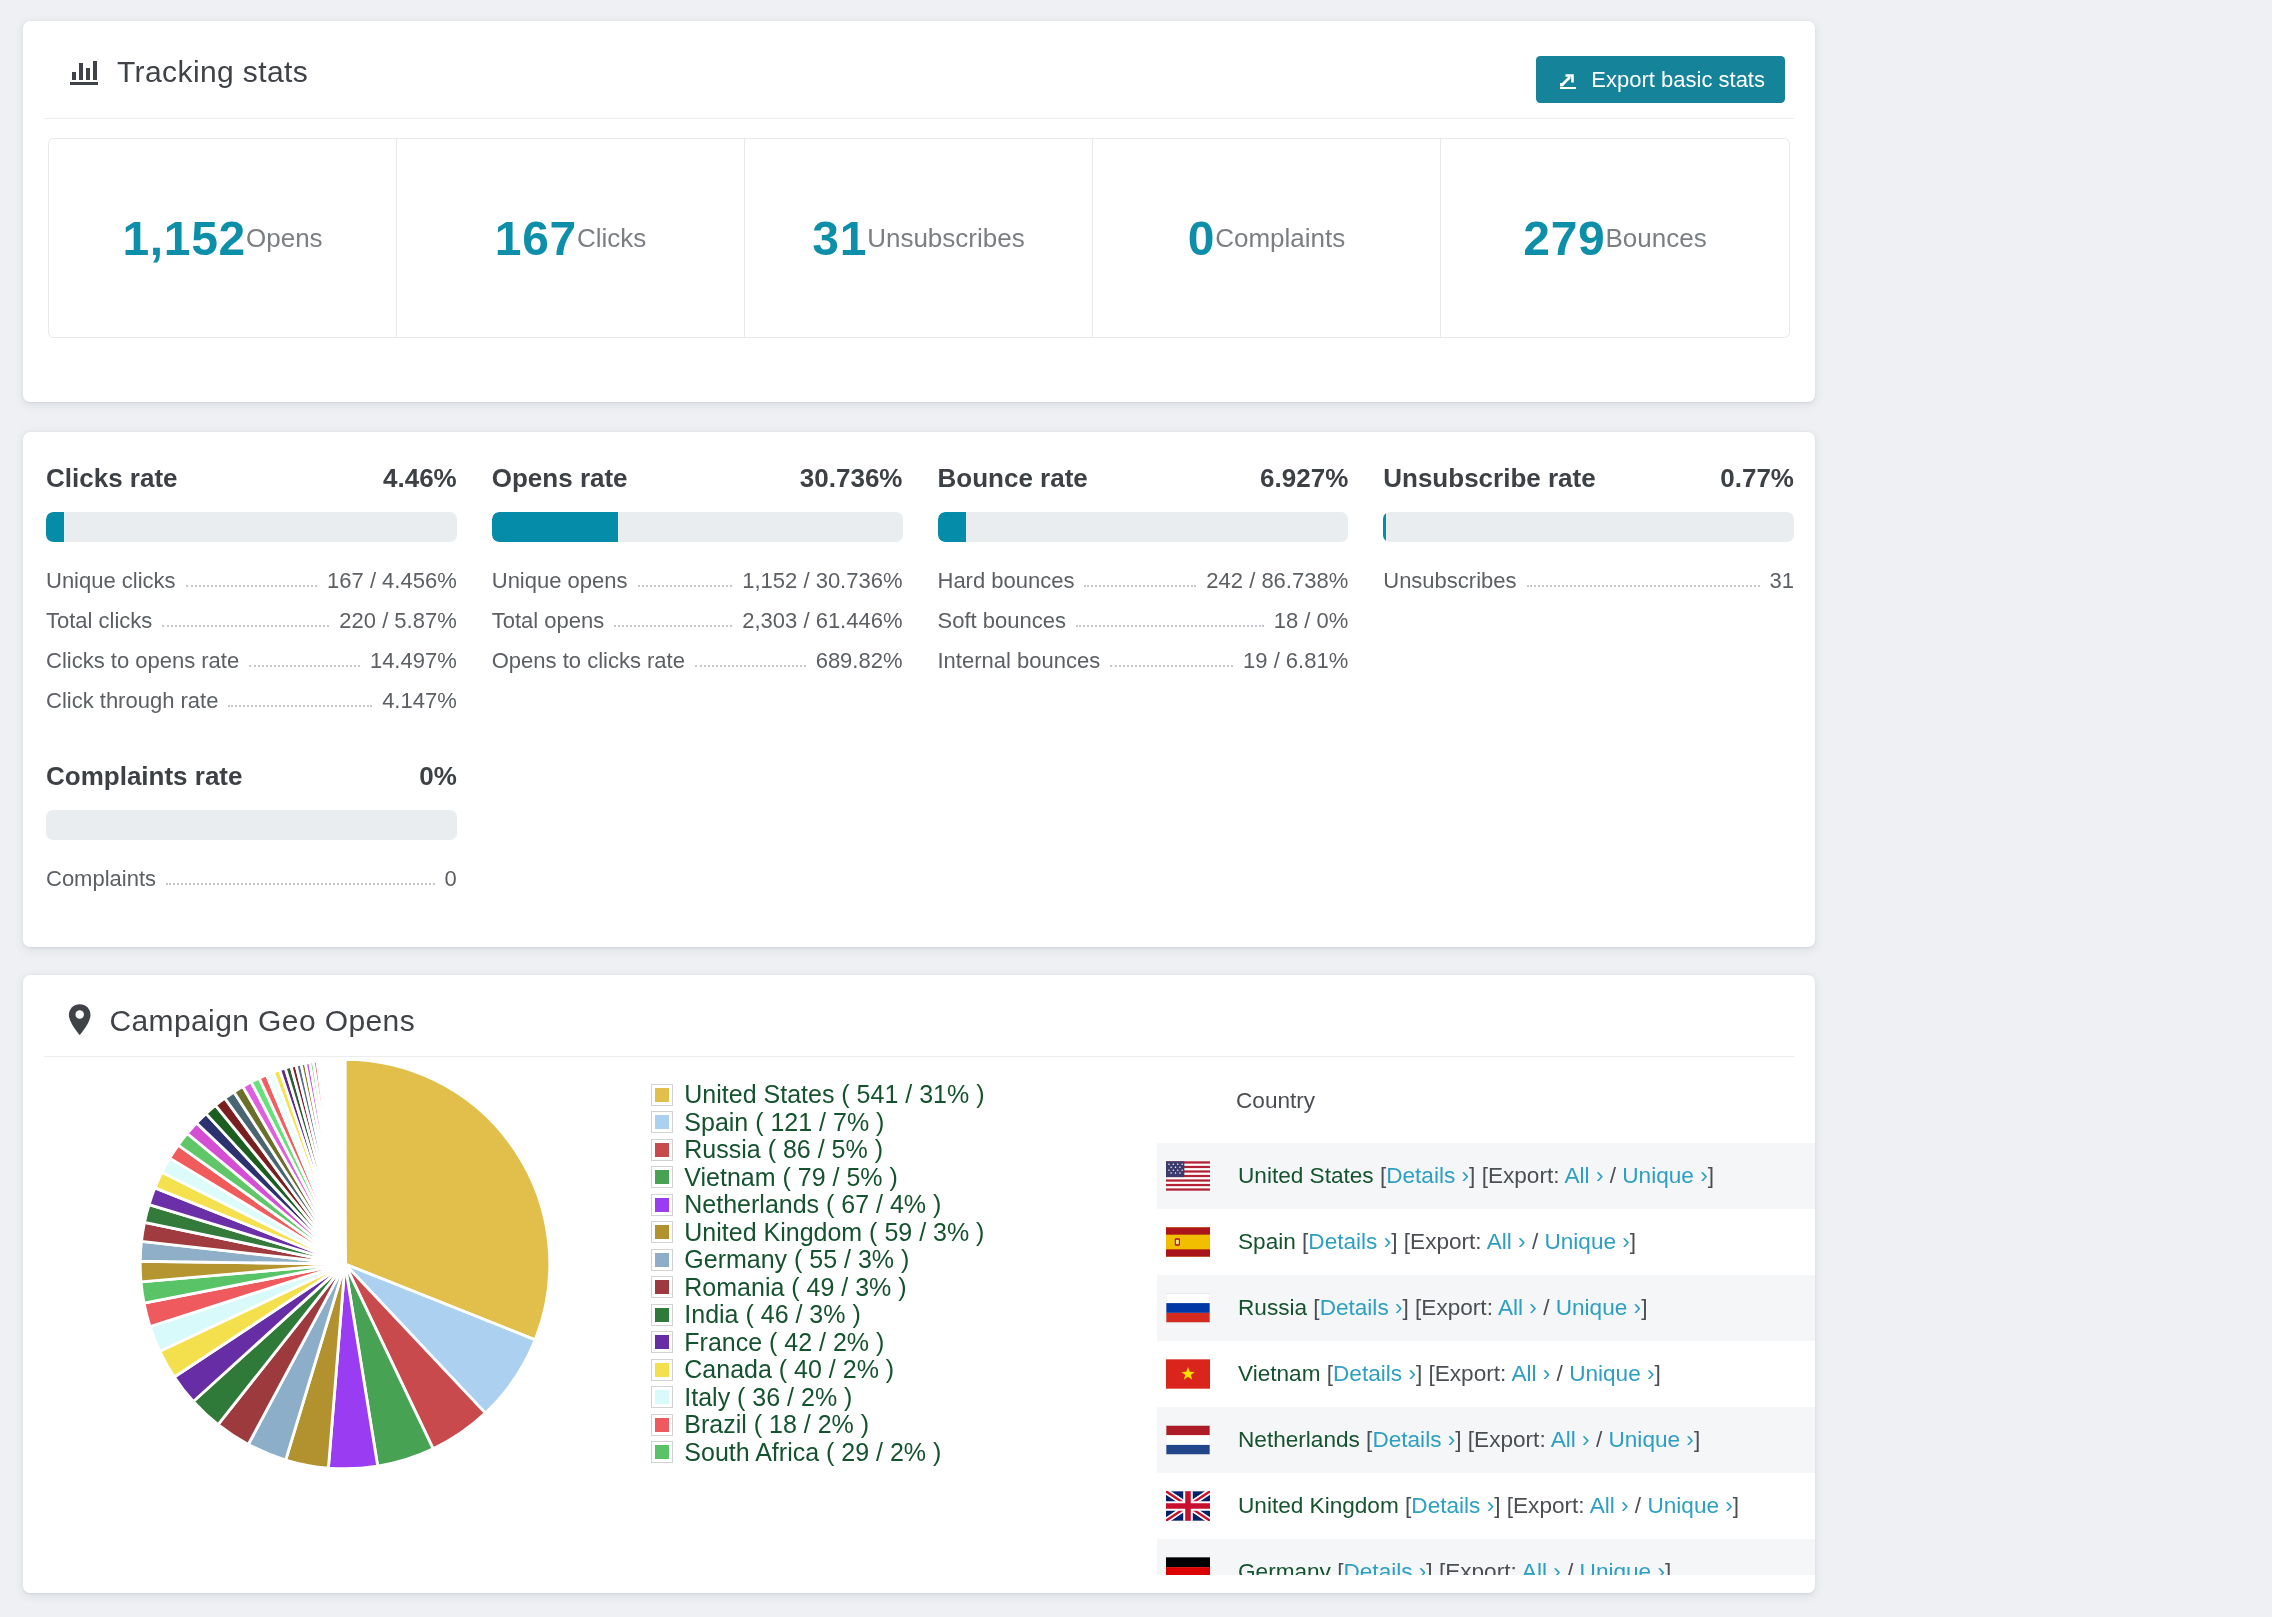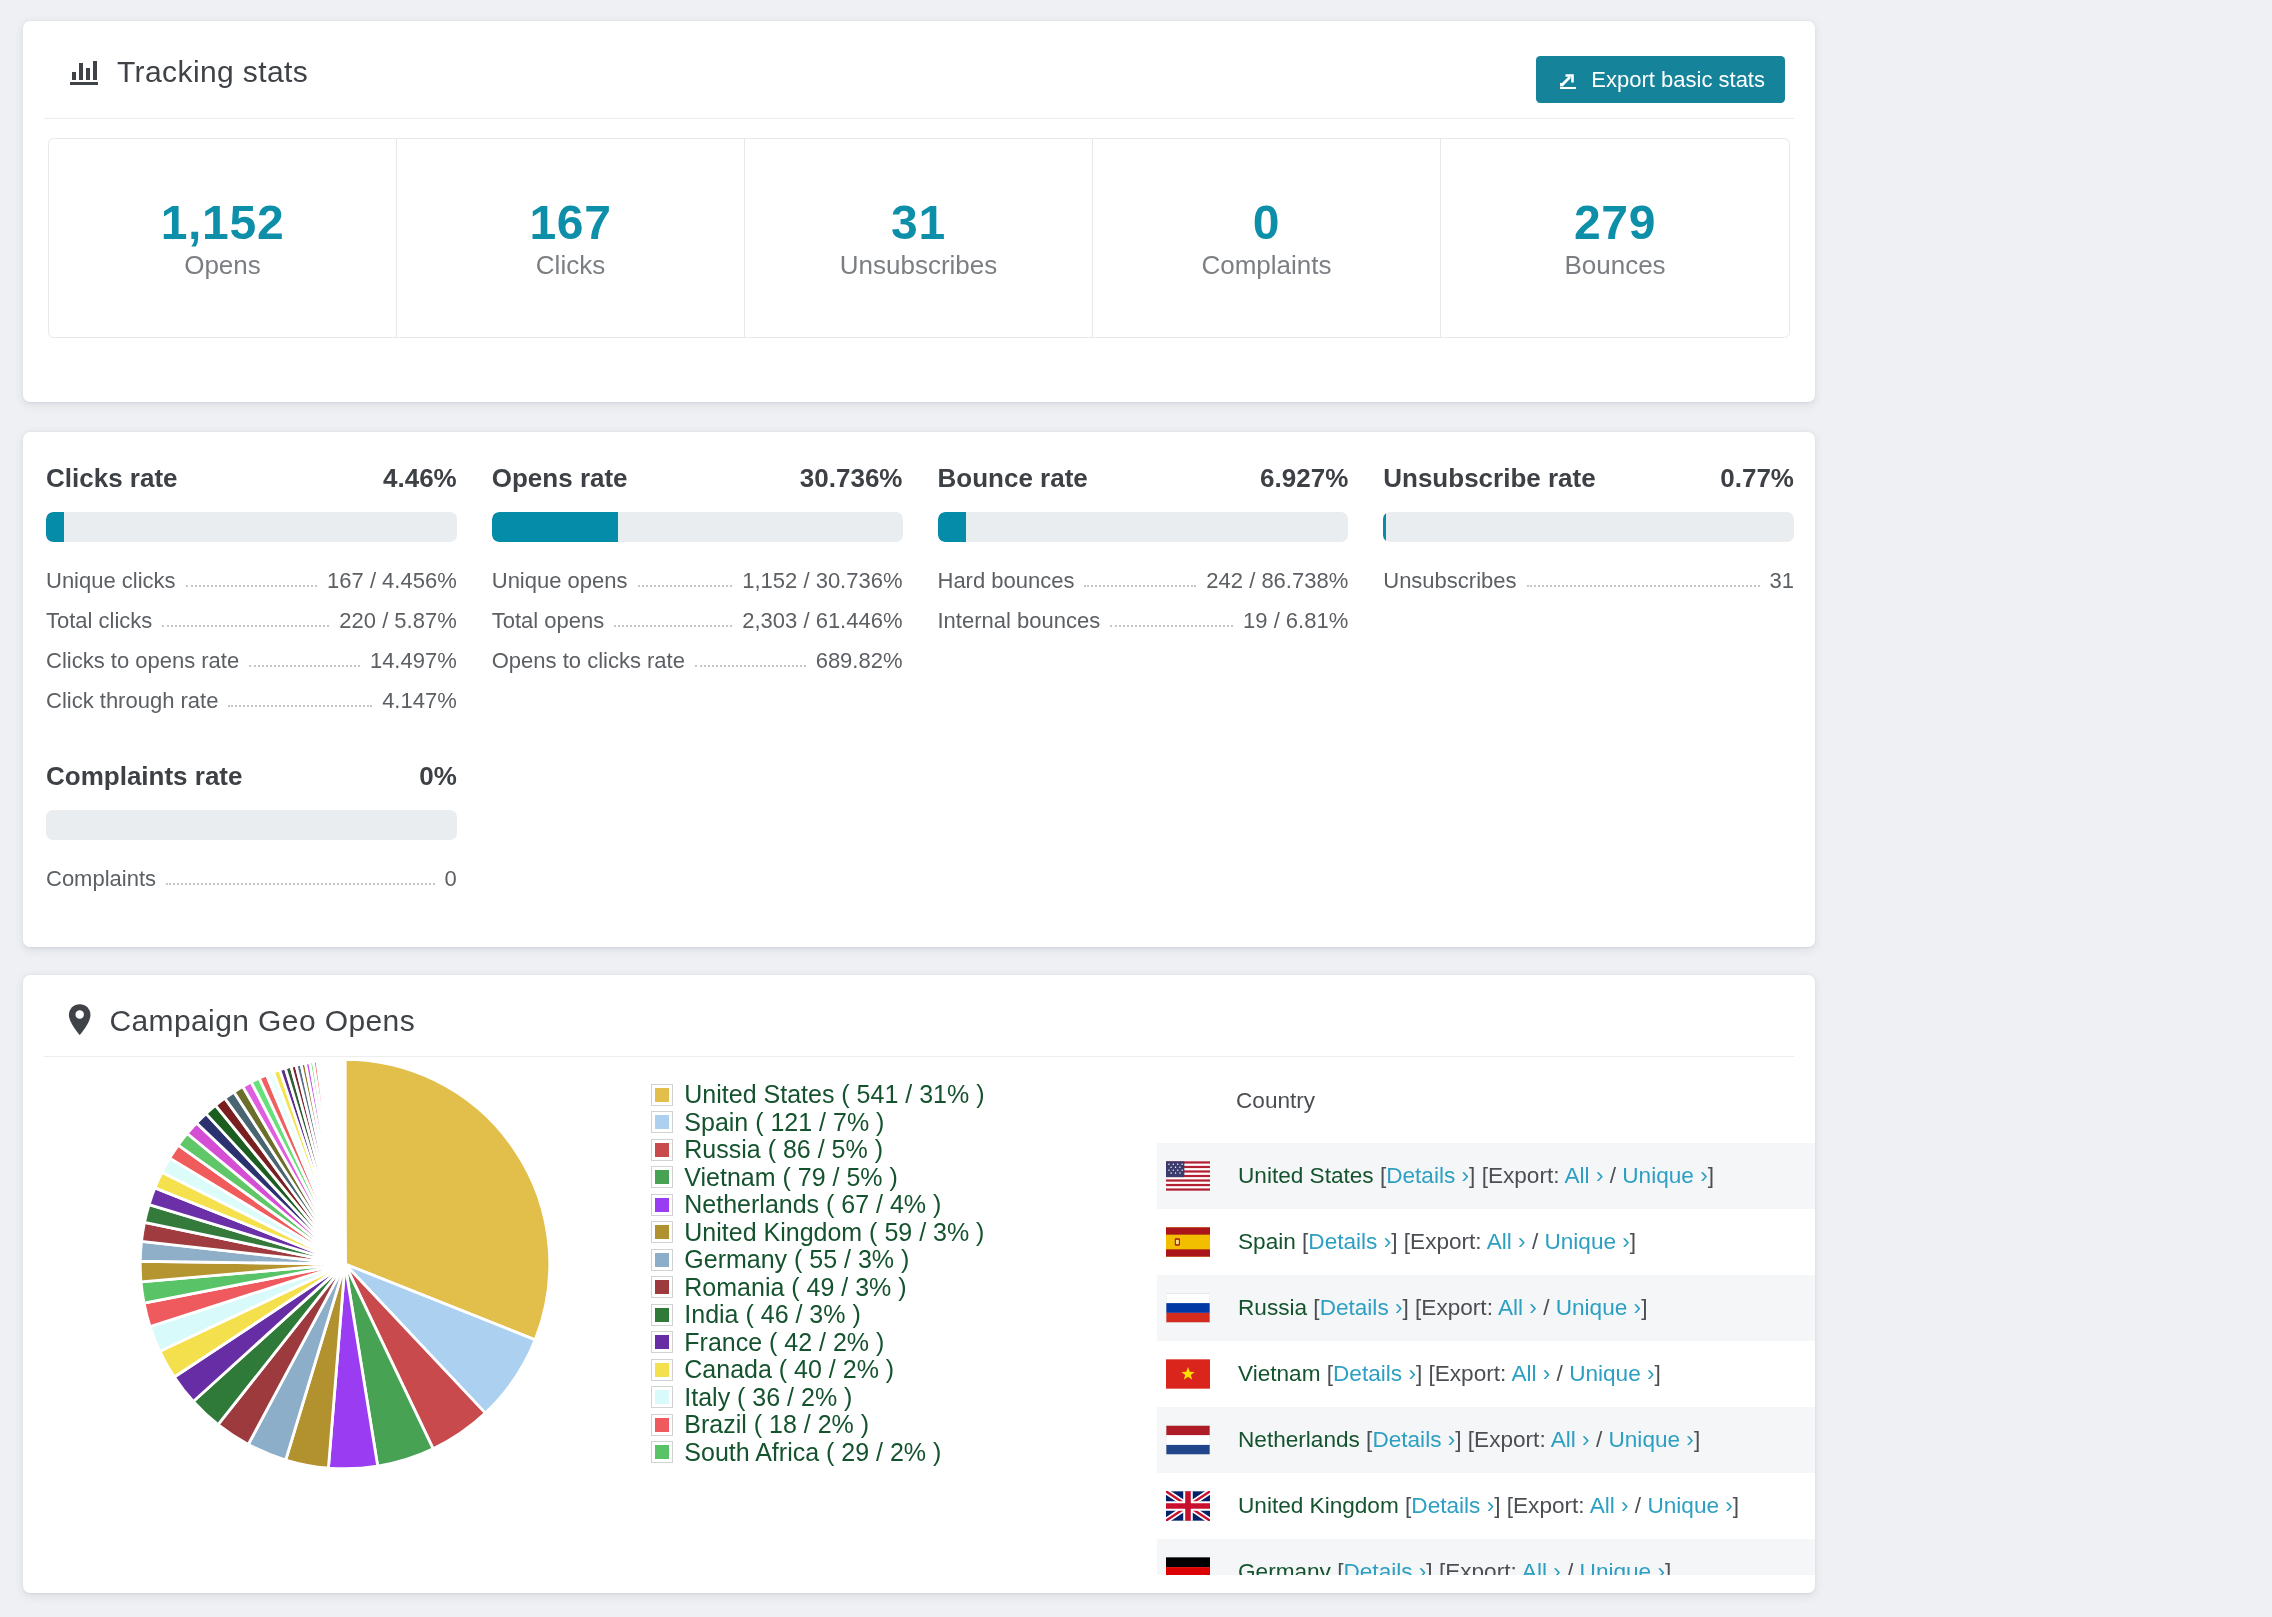--- a/index.html
+++ b/index.html
@@ -32,21 +32,21 @@
     display:flex; align-items:center; gap:11.3px; padding:0 20px;
     font-size:22px; font-family:"Liberation Sans",sans-serif; cursor:pointer;
   }
 
   
   .stats-grid {
     position:absolute; left:25px; right:25px; top:117px; height:198px;
     display:grid; grid-template-columns:repeat(5,1fr);
     border:1.4px solid #e6e8ea; border-radius:5.6px; background:#fff;
   }
-  .stat-cell { border-right:1.4px solid #e6e8ea; display:flex; flex-direction:column;
+  .stat-cell { border-right:1.4px solid #e6e8ea; display:flex; flex-direction:row;
     align-items:center; justify-content:center;text-align:center; }
   .stat-cell:last-child { border-right:none; }
   .stat-value { font-size:48px; font-weight:bold; color:#0d8fa9; letter-spacing:0.7px; }
   .stat-label { font-size:26px; color:#7b7f83; margin-top:0; }
 
   
   .rates-grid {
     padding:31px 21px 0 23px;
     display:grid; grid-template-columns:repeat(4,1fr); column-gap:35px; row-gap:40px;
   }
@@ -201,20 +201,25 @@
           <span class="rate-value">6.927%</span>
         </div>
         <div class="progress">
           <div class="progress-fill" style="width: 6.927%;"></div>
         </div>
         <div class="rate-rows">
           <div class="rate-row">
             <span class="rr-label">Hard bounces</span>
             <span class="rr-dots"></span>
             <span class="rr-value">242 / 86.738%</span>
+          </div>
+          <div class="rate-row">
+            <span class="rr-label">Soft bounces</span>
+            <span class="rr-dots"></span>
+            <span class="rr-value">18 / 0%</span>
           </div>
           <div class="rate-row">
             <span class="rr-label">Internal bounces</span>
             <span class="rr-dots"></span>
             <span class="rr-value">19 / 6.81%</span>
           </div>
         </div>
       </div>
       <div class="rate-block">
         <div class="rate-head">

